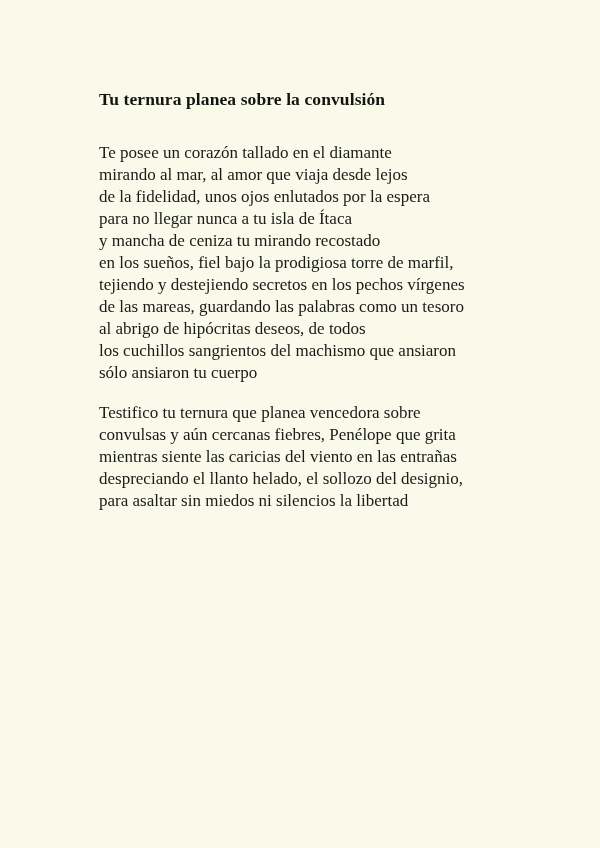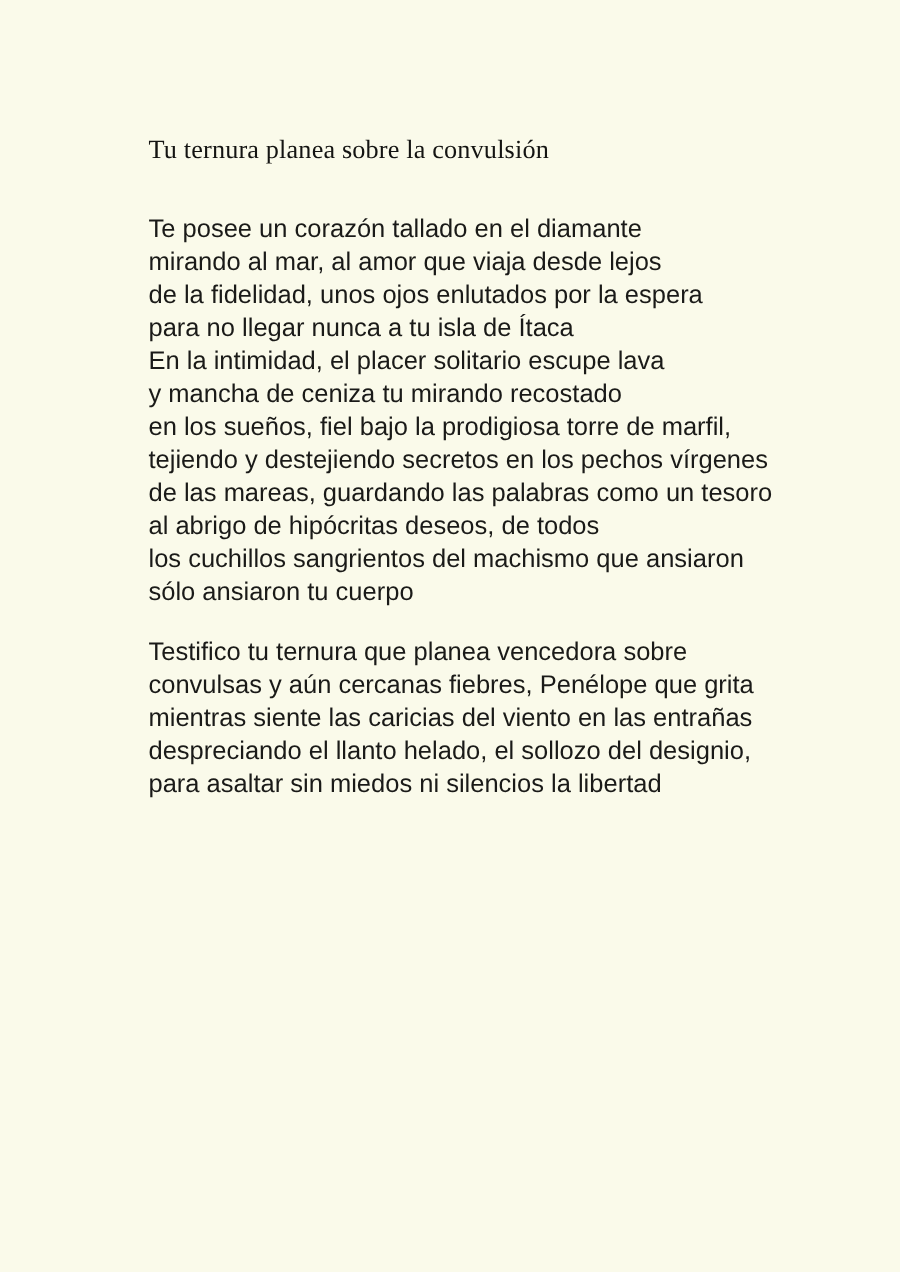--- a/index.html
+++ b/index.html
@@ -26,21 +26,21 @@
   .content {
     position: absolute;
     left: 99px;
     top: 88px;
     width: 420px;
   }
 
   .poem-title {
     font-family: "Liberation Serif", "DejaVu Serif", serif;
     font-size: 17.5px;
-    font-weight: normal;
+    font-weight: bold;
     line-height: 22px;
     letter-spacing: 0.1px;
     margin: 0;
     padding: 0;
     color: #141412;
     white-space: pre;
   }
 
   .stanza {
     margin: 0;
@@ -49,21 +49,21 @@
 
   .stanza.first {
     margin-top: 32px;
   }
 
   .stanza.subsequent {
     margin-top: 18px;
   }
 
   .verse-line {
-    font-family: Liberation Sans, sans-serif;
+    font-family: Liberation Serif, serif;
     font-size: 17px;
     font-weight: normal;
     line-height: 22px;
     color: #1a1a18;
     white-space: pre;
     margin: 0;
     padding: 0;
   }
 </style>
 </head>
@@ -72,21 +72,20 @@
 <div class="page">
   <div class="content">
 
     <h1 class="poem-title">Tu ternura planea sobre la convulsión</h1>
 
     <div class="stanza first">
       <p class="verse-line">Te posee un corazón tallado en el diamante</p>
       <p class="verse-line">mirando al mar, al amor que viaja desde lejos</p>
       <p class="verse-line">de la fidelidad, unos ojos enlutados por la espera</p>
       <p class="verse-line">para no llegar nunca a tu isla de Ítaca</p>
-      <p class="verse-line">En la intimidad, el placer solitario escupe lava</p>
       <p class="verse-line">y mancha de ceniza tu mirando recostado</p>
       <p class="verse-line">en los sueños, fiel bajo la prodigiosa torre de marfil,</p>
       <p class="verse-line">tejiendo y destejiendo secretos en los pechos vírgenes</p>
       <p class="verse-line">de las mareas, guardando las palabras como un tesoro</p>
       <p class="verse-line">al abrigo de hipócritas deseos, de todos</p>
       <p class="verse-line">los cuchillos sangrientos del machismo que ansiaron</p>
       <p class="verse-line">sólo ansiaron tu cuerpo</p>
     </div>
 
     <div class="stanza subsequent">

